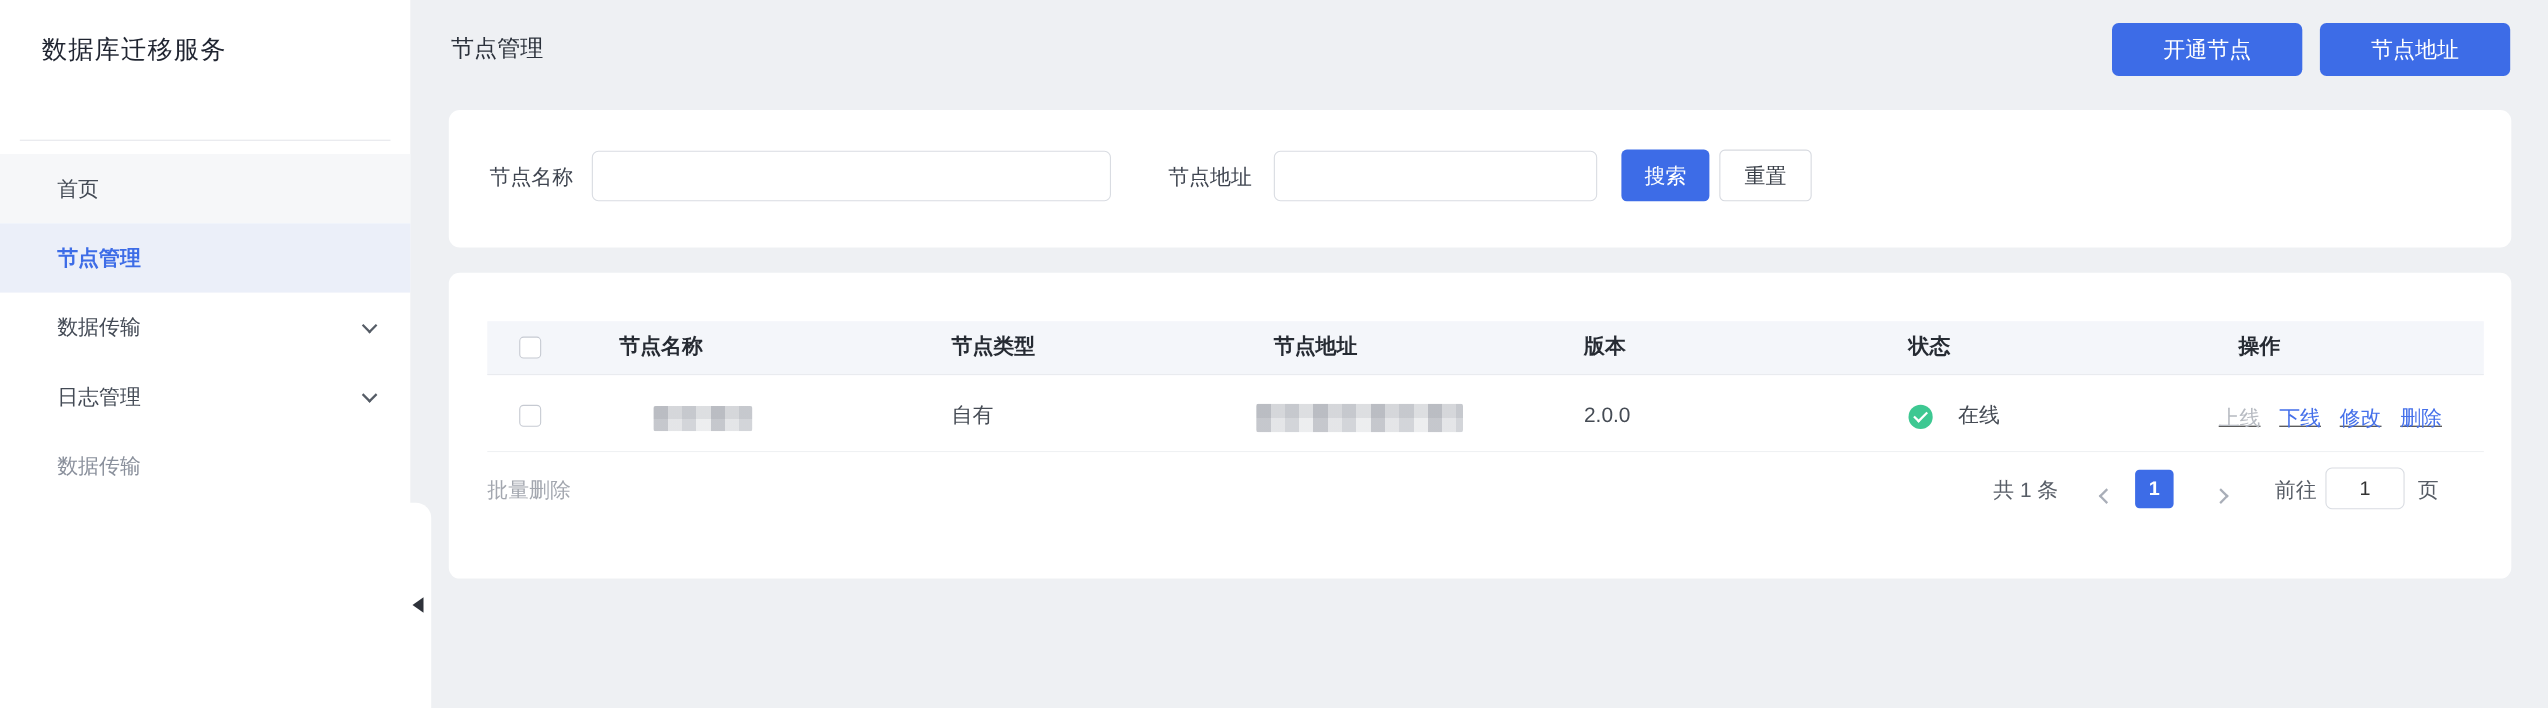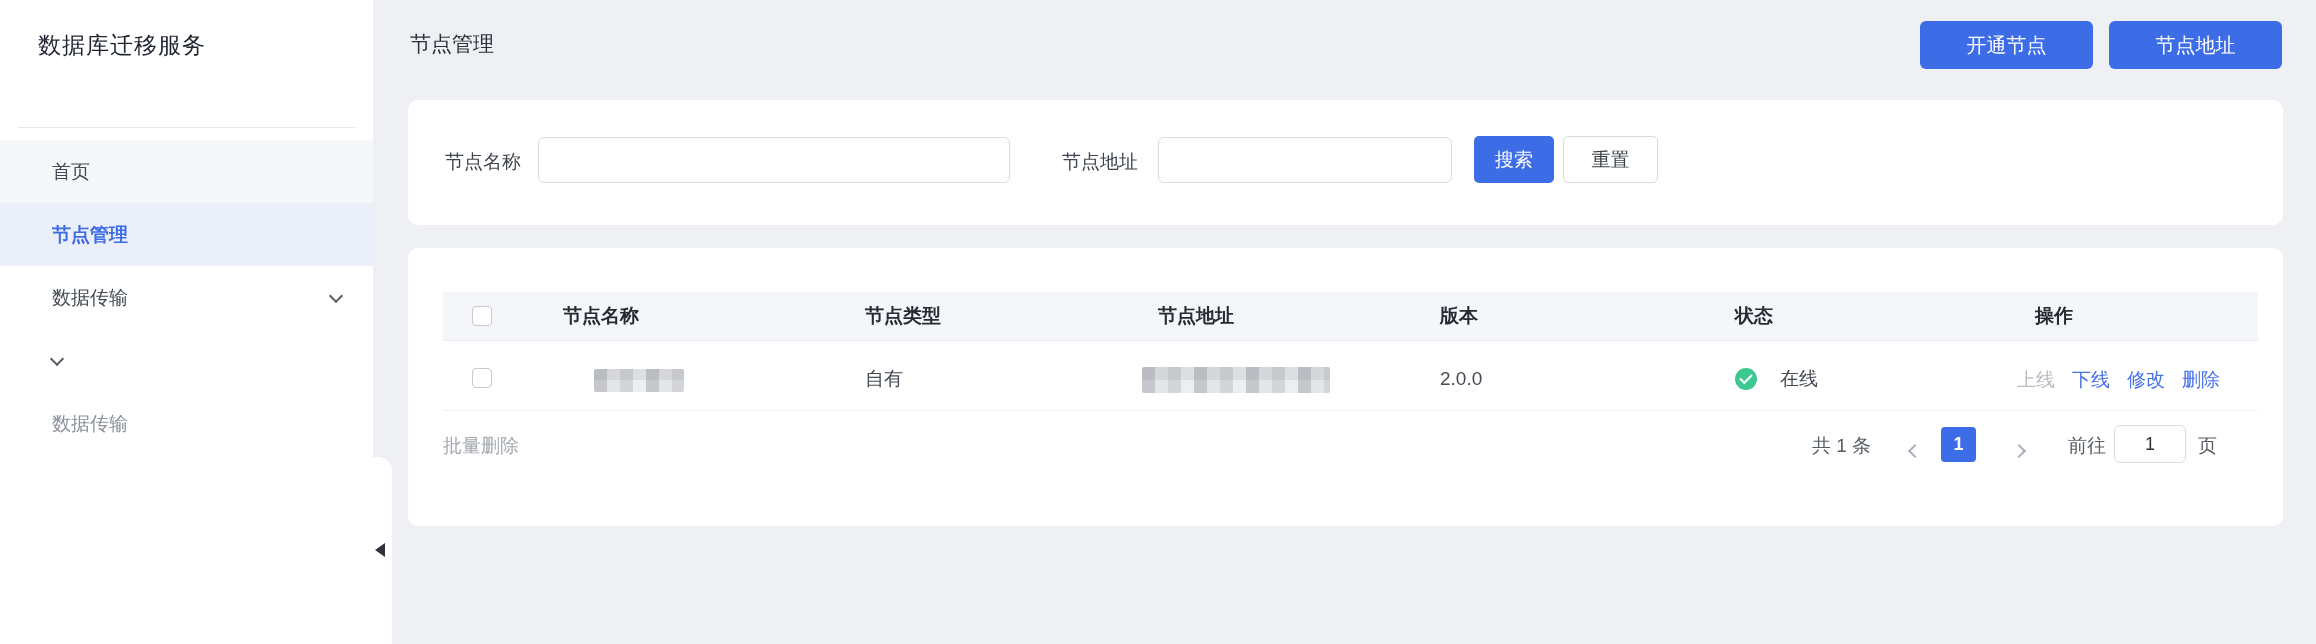--- a/index.html
+++ b/index.html
@@ -65,21 +65,21 @@
   .lbl-addr { left:654px; }
   .text-input {
     top:37px; height:46px;
     border:1.5px solid #D9DCE2; border-radius:6px; background:#fff;
     font-size:18px; padding:0 14px; color:#333; outline:none;
   }
   .inp-name { left:130px; width:472px; }
   .inp-addr { left:750px; width:294px; }
   .btn-search { left:1066px; top:36px; width:80px; height:47px; font-size:19px; border-radius:5px; }
   .btn-reset  {
-    left:1155px; top:36px; width:95px; height:47px; font-size:19px; border-radius:5px;
+    left:1155px; top:36px; width:84px; height:47px; font-size:19px; border-radius:5px;
     background:#fff; border:1.5px solid #D7DAE0; color:#383E47;
   }
 
   
   .thead {
     left:35px; top:44px; width:1815px; height:49px;
     background:#F4F6FA; border-bottom:1px solid #E9EBEF;
   }
   .th { top:57px; font-size:19px; font-weight:600; color:#262B33; line-height:22px; }
   .row-divider { left:35px; top:162px; width:1815px; height:1px; background:#EFF1F3; }
@@ -106,21 +106,21 @@
   .mosaic-name { left:186px; top:121px; width:90px;  height:23px; }
   .mosaic-addr { left:734px; top:119px; width:188px; height:26px; }
   .status-wrap { left:1327px; top:119px; display:flex; align-items:center; gap:23px; }
   .status-icon {
     width:22px; height:22px; border-radius:50%; background:#3DC892; position:relative;
   }
   .status-icon::after {
     content:""; position:absolute; left:5px; top:5.5px; width:10px; height:5px;
     border-left:2px solid #fff; border-bottom:2px solid #fff; transform:rotate(-45deg);
   }
-  .ops { left:1609px; top:119px; display:flex; gap:17px; font-size:19px; }
+  .ops { left:1609px; top:119px; display:flex; gap:17px; font-size:19px;text-decoration:underline; }
   .op-link { color:#4570EA; cursor:pointer; }
   .op-link.disabled { color:#B7BBC2; cursor:default; }
 
   
   .batch-delete { left:35px; top:185px; font-size:19px; color:#A3A7AF; cursor:pointer; }
   .pg-total { left:1404px; top:185px; font-size:19px; color:#575D66; }
   .pg-prev  { left:1494px; top:190px; width:26px; height:26px; display:flex; align-items:center; justify-content:center; cursor:pointer; }
   .pg-next  { left:1598px; top:190px; width:26px; height:26px; display:flex; align-items:center; justify-content:center; cursor:pointer; }
   .pg-page  {
     left:1533px; top:179px; width:35px; height:35px; border-radius:4px;
@@ -147,20 +147,21 @@
       <span class="label">首页</span>
     </div>
     <div class="menu-item active">
       <span class="label">节点管理</span>
     </div>
     <div class="menu-item">
       <span class="label">数据传输</span>
       <span class="chev down"></span>
     </div>
     <div class="menu-item">
+      <span class="label">日志管理</span>
       <span class="chev down"></span>
     </div>
     <div class="menu-item muted">
       <span class="label">数据传输</span>
     </div>
   </div>
 </div>
 <div class="abs sidebar-ext"></div>
 <div class="abs collapse-arrow"></div>
 

